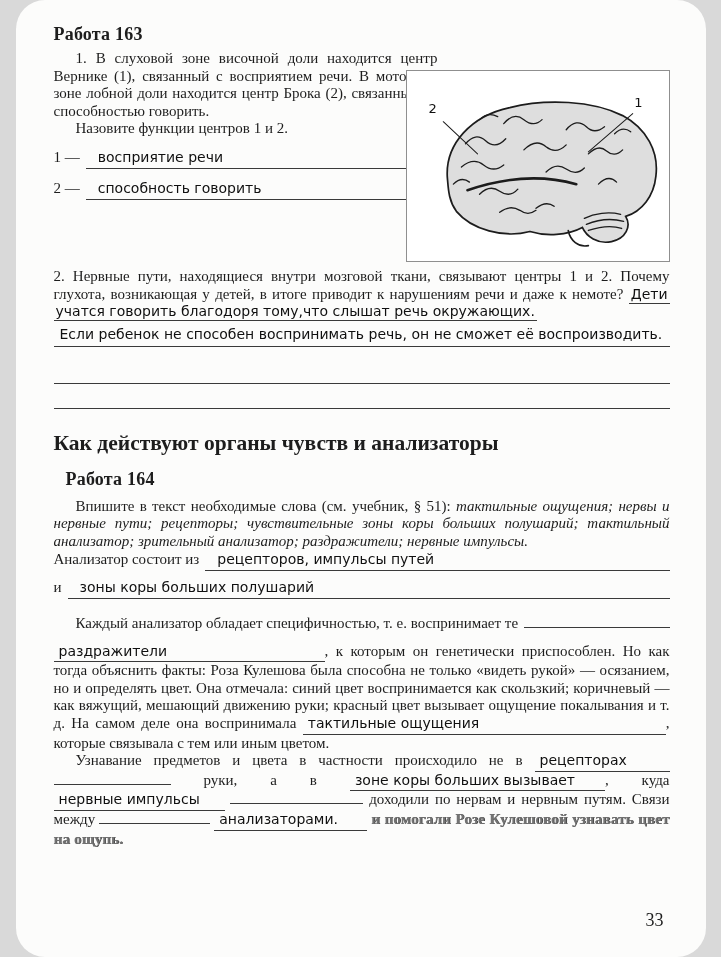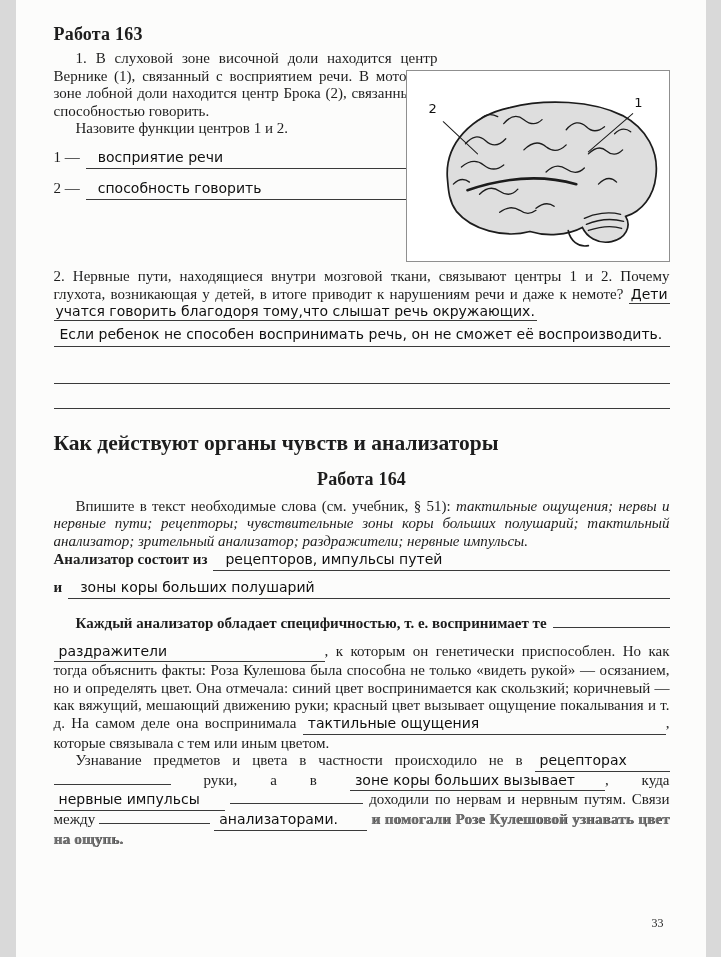--- a/index.html
+++ b/index.html
@@ -1,24 +1,24 @@
 <!DOCTYPE html>
 <html><head>
 <meta charset="utf-8">
 <style>
   html,body { margin:0; padding:0; background:#d9d9d9; }
   .page {
     position:relative; width:690px; height:957px; margin:0 auto;
     background:#fcfcfb; overflow:hidden;
-    font-family:"Liberation Serif", serif; color:#1d1d1d;
+    font-family:"Liberation Serif", serif; color:#1d1d1d;border-radius:29px;
   }
   .content { padding:24px 36px 0 38px; }
 
   .work-title { font-size:18px; font-weight:bold; margin:0 0 5px; letter-spacing:.2px; }
-  .w164 { margin:0 12px 8px;text-align:center; }
+  .w164 { margin:0 12px 8px; }
 
   .top163 { position:relative; min-height:218px; }
   .col { width:384px; }
   .figure {
     position:absolute; top:20px; right:0; width:262px; height:190px;
     border:1px solid #8f8f8f; background:#fff;
   }
   .figure svg { display:block; width:100%; height:100%; }
   .fig-label { position:absolute; font-size:13px; font-family:"DejaVu Sans", sans-serif; color:#111; }
 
@@ -40,35 +40,35 @@
   .ruled { border-bottom:1px solid #3a3a3a; height:25px; line-height:25px; padding-left:6px; overflow:hidden; }
   .gap { margin-top:12px; }
   .ruled.empty { height:24px; }
 
   .section { font-size:21.5px; font-weight:bold; text-align:left; margin:22px 0 13px; }
 
   .instr { }
   .instr em { font-style:italic; }
 
   .fill-row { display:flex; align-items:baseline; height:28px; font-size:15px; }
-  .rowtext { white-space:nowrap; padding-right:6px;font-weight:bold; }
+  .rowtext { white-space:nowrap; padding-right:6px; }
   .fillgrow { flex:1; border-bottom:1px solid #3a3a3a; padding:0 0 2px 12px; white-space:nowrap; overflow:hidden; }
   .spec { margin-top:8px; }
 
   .kul { line-height:22.4px; margin-top:3px; }
   .recog { line-height:28px; margin-top:8px; text-align:justify; }
 
   .ub { display:inline-block; border-bottom:1px solid #3a3a3a; padding:0 2px 1px 5px; vertical-align:baseline; }
   .blank { min-height:1px; }
   .w270{width:264px;} .w360{width:356px;} .w135{width:128px;} .w115{width:110px;}
   .w255{width:248px;} .w170{width:164px;} .w130{width:126px;} .w110{width:104px;} .w150{width:146px;}
 
   .smudge { font-weight:bold; color:#737373; text-shadow:0.6px 0 0 #3a3a3a; letter-spacing:.2px; }
 
-  .pagenum { position:absolute; right:42px; bottom:26px; font-size:12px; }
+  .pagenum { position:absolute; right:42px; bottom:26px; font-size:18px; }
 </style>
 </head>
 <body>
 
 <div class="page">
   <div class="content">
 
     <h2 class="work-title">Работа 163</h2>
 
     <div class="top163">

